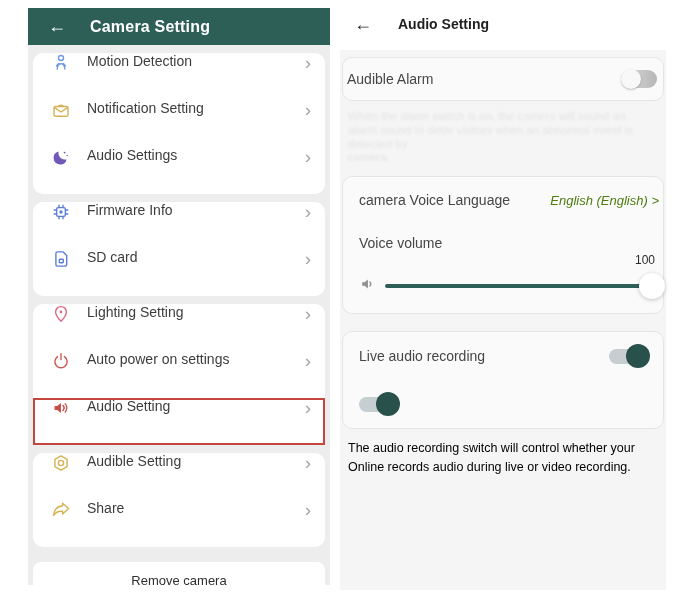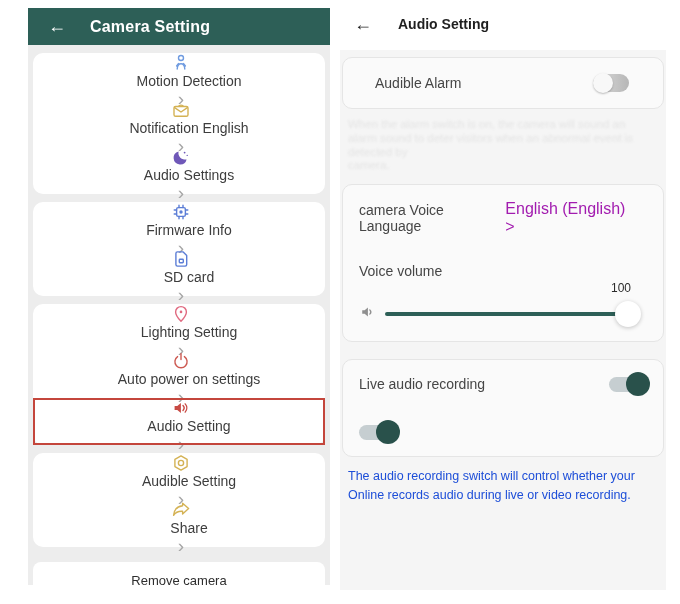--- a/index.html
+++ b/index.html
@@ -6,21 +6,21 @@
   html,body { background:#ffffff; font-family:"Liberation Sans", sans-serif; }
   #app { position:relative; width:680px; height:604px; background:#ffffff; overflow:hidden; }
 
   
   .left-wrap { position:absolute; left:28px; top:8px; width:302px; }
   .left-header { height:37px; background:#2d5f57; display:flex; align-items:center; padding-left:20px; }
   .left-header .back { color:#ffffff; font-size:18px; font-weight:bold; cursor:pointer; }
   .left-header .title { color:#ffffff; font-size:16px; font-weight:bold; margin-left:24px; letter-spacing:.2px; }
   .left-body { background:#ededed; padding:8px 5px 6px 5px; height:540px; }
   .card { background:#ffffff; border-radius:10px; margin-bottom:8px; }
-  .row { height:47px; display:flex; align-items:center; padding:0 14px 0 18px; cursor:pointer;flex-direction:column; }
+  .row { height:47px; display:flex; align-items:flex-start; padding:0 14px 0 18px; cursor:pointer; }
   .row .ic { width:20px; height:20px; flex:0 0 20px; display:flex; align-items:center; justify-content:center; }
   .row .ic svg { display:block; }
   .row-label { flex:1; margin-left:16px; font-size:14px; color:#3d3d3d; }
   .chev { color:#a6a6a6; font-size:19px; line-height:1; font-weight:400; }
   .row.highlighted { outline:2px solid #c4463c; outline-offset:-2px; }
   .remove-card { background:#ffffff; border-radius:8px; height:36px; display:flex; align-items:center; justify-content:center; cursor:pointer;margin-top:15px; }
   .remove-card span { font-size:13px; color:#2e2e2e; }
 
   .ic-blue   { color:#6f9be0; }
   .ic-indigo { color:#5c7ed6; }
@@ -30,40 +30,40 @@
   .ic-red    { color:#cd5a52; }
   .ic-dred   { color:#c84b45; }
 
   
   .right-wrap { position:absolute; left:340px; top:10px; width:326px; }
   .right-header { display:flex; align-items:center; height:28px; margin-bottom:12px; padding-left:14px; }
   .right-header .back { color:#1f1f1f; font-size:18px; font-weight:bold; cursor:pointer; }
   .right-header .title { color:#1f1f1f; font-size:14px; font-weight:bold; margin-left:26px; }
   .right-body { background:#f5f5f5; height:540px; padding:7px 2px; }
   .rcard { background:#fafafa; border:1px solid #e5e5e5; border-radius:10px; }
-  .rcard-alarm { height:52px; display:flex; align-items:center; justify-content:space-between; padding:0 32px; }
+  .rcard-alarm { height:44px; display:flex; align-items:center; justify-content:space-between; padding:0 4px; }
   .rlabel { font-size:14px; color:#464646; }
 
   .faint-note { margin:9px 16px 0 6px; color:#e4e4e4; font-size:11.5px; line-height:1.2; filter:blur(1px); user-select:none; }
 
-  .rcard-voice { margin-top:11px; padding:15px 28px 18px 16px; }
+  .rcard-voice { margin-top:11px; padding:15px 4px 18px 16px; }
   .lang-row { display:flex; align-items:center; justify-content:space-between; cursor:pointer; }
-  .lang-value { font-size:16px; color:#a21caf; }
+  .lang-value { font-size:13px; color:#4d7c0f;font-style:italic; }
   .vol-label { margin-top:27px; font-size:14px; color:#464646; }
   .slider-zone { position:relative; margin-top:2px; height:42px; }
   .vol-value { position:absolute; right:4px; top:0; font-size:12px; color:#2b2b2b; }
   .slider-row { position:absolute; left:0; right:0; top:22px; display:flex; align-items:center; }
   .spk { color:#8f8f8f; margin-right:8px; }
   .slider-track { position:relative; flex:1; height:4px; background:#2d5f57; border-radius:2px; cursor:pointer; }
   .slider-thumb { position:absolute; right:-6px; top:-11px; width:26px; height:26px; background:#ffffff; border-radius:50%; box-shadow:0 1px 4px rgba(0,0,0,.22); cursor:pointer; }
 
   .rcard-rec { margin-top:17px; }
   .rec-row { height:48px; display:flex; align-items:center; justify-content:space-between; padding:0 16px; }
 
-  .note { margin:10px 4px 0 6px; font-size:12.5px; color:#1d4ed8; line-height:1.5; }
+  .note { margin:10px 4px 0 6px; font-size:12.5px; color:#000000; line-height:1.5; }
 
   
   .toggle { position:relative; width:38px; height:20px; flex:0 0 38px; cursor:pointer; }
   .toggle .track { position:absolute; border-radius:10px; }
   .toggle .knob { position:absolute; border-radius:50%; }
   .toggle.off .track { left:0; top:1px; width:36px; height:18px; background:linear-gradient(to right,#dedede,#b6b6b6); }
   .toggle.off .knob { left:0; top:0; width:20px; height:20px; background:#f8f8f8; box-shadow:0 1px 2px rgba(0,0,0,.25); }
   .toggle.on .track { left:0; top:3px; width:36px; height:15px; background:#c6ced1; }
   .toggle.on .knob { right:-3px; top:-2px; width:24px; height:24px; background:#29514b; }
 </style>
@@ -92,21 +92,21 @@
           <span class="chev">›</span>
         </div>
         <div class="row">
           <span class="ic ic-gold">
             <svg width="20" height="20" viewBox="0 0 20 20" fill="none" stroke="currentColor" stroke-width="1.4" stroke-linecap="round" stroke-linejoin="round">
                 <path d="M7.6 6.3c.4-1.6 4.4-1.6 4.8 0"></path>
                 <rect x="3" y="6.5" width="14" height="9.8" rx="1.6"></rect>
                 <path d="M3.6 7.6 10 12l6.4-4.4"></path>
               </svg>
           </span>
-          <span class="row-label">Notification English</span>
+          <span class="row-label">Notification Setting</span>
           <span class="chev">›</span>
         </div>
         <div class="row">
           <span class="ic ic-purple">
             <svg width="20" height="20" viewBox="0 0 20 20" fill="currentColor" stroke="none">
                 <path d="M15.6 12.4A6.6 6.6 0 0 1 7.6 4.4a6.6 6.6 0 1 0 8 8z"></path>
                 <circle cx="13.6" cy="5.6" r="0.9"></circle>
                 <circle cx="16.2" cy="8.4" r="0.7"></circle>
               </svg>
           </span>

